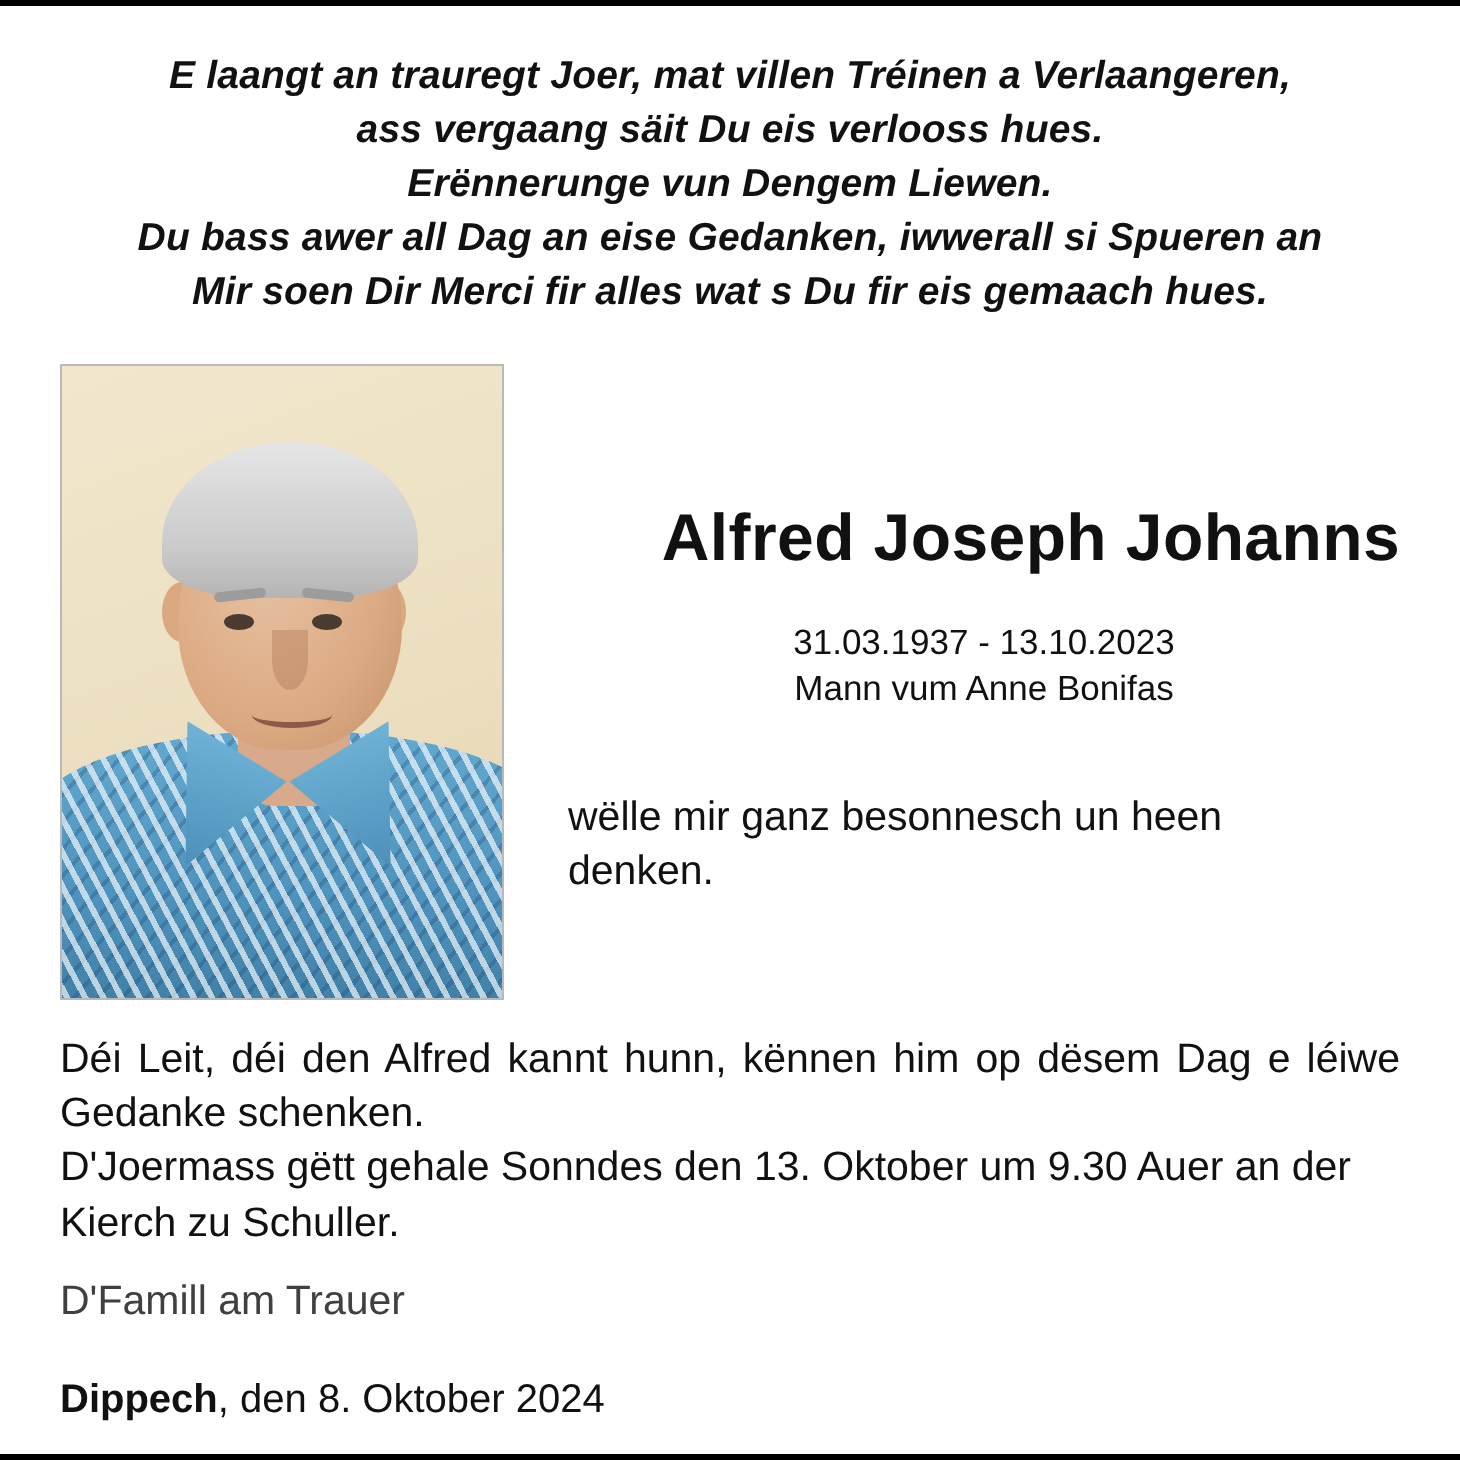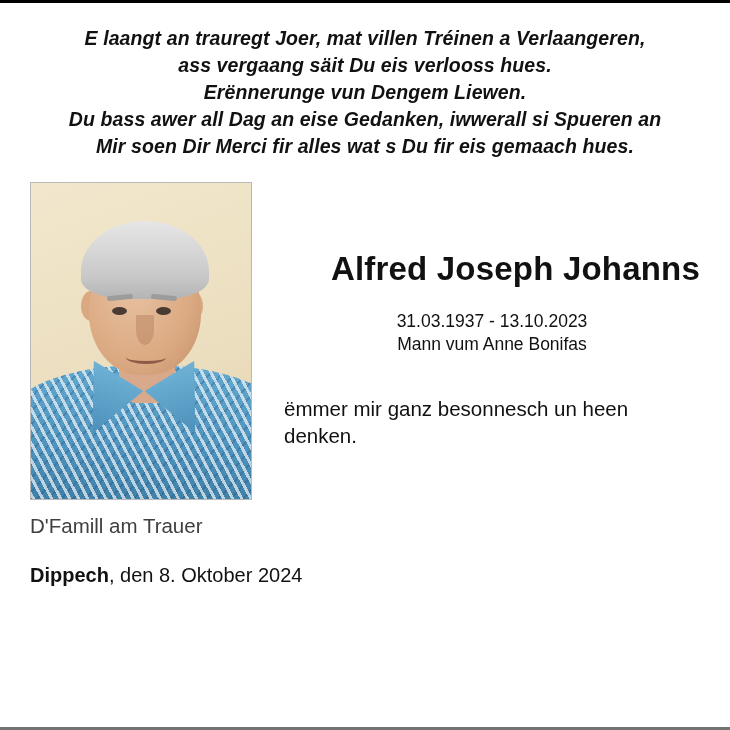--- a/index.html
+++ b/index.html
@@ -14,21 +14,21 @@
     color: #111111;
     overflow: hidden;
   }
   .notice {
     position: relative;
     width: 730px;
     height: 730px;
     box-sizing: border-box;
     background: #ffffff;
     border-top: 3px solid #000000;
-    border-bottom: 3px solid #737373;
+    border-bottom: 3px solid #000000;
     padding: 22px 30px 12px 30px;
   }
   .poem {
     text-align: center;
     font-size: 19.5px;
     line-height: 1.38;
     font-style: italic;
     font-weight: 600;
     color: #111111;
     letter-spacing: 0.1px;
@@ -265,27 +265,31 @@
     <div class="right-col">
 
       <div class="name">Alfred Joseph Johanns</div>
 
       <div class="dates">
         <div>31.03.1937 - 13.10.2023</div>
         <div>Mann vum Anne Bonifas</div>
       </div>
 
       <div class="remember">
-        <div>ëmmer mir ganz besonnesch un heen</div>
+        <div>wëlle mir ganz besonnesch un heen</div>
         <div>denken.</div>
       </div>
     </div>
 
   </div>
 
+  <div class="body-text">
+    <p class="just">Déi Leit, déi den Alfred kannt hunn, kënnen him op dësem Dag e léiwe Gedanke schenken.</p>
+    <p>D'Joermass gëtt gehale Sonndes den 13. Oktober um 9.30 Auer an der Kierch zu Schuller.</p>
+  </div>
 
   <div class="family">D'Famill am Trauer</div>
 
   <div class="footer">
     <span class="place">Dippech</span><span>, den 8. Oktober 2024</span>
   </div>
 
 </div>
 
 </body></html>

